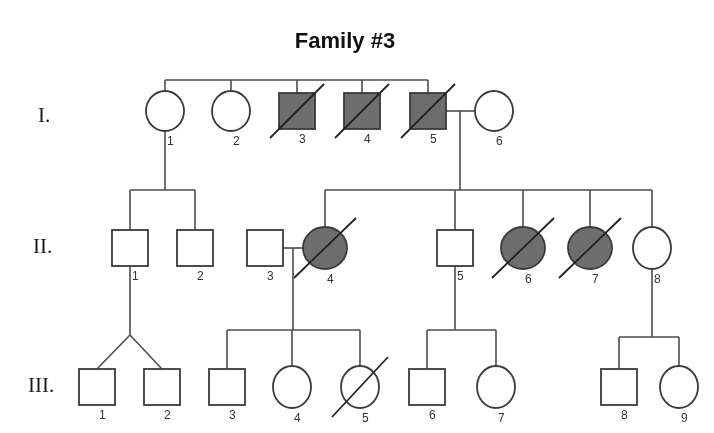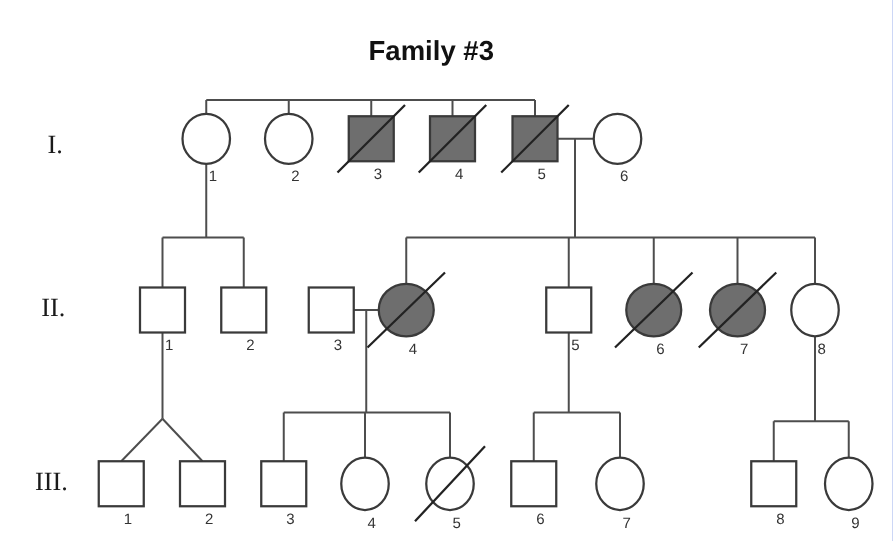--- a/index.html
+++ b/index.html
@@ -8,21 +8,21 @@
     padding: 0;
     background: #ffffff;
   }
   body {
     font-family: "Liberation Sans", sans-serif;
   }
   #pedigree-page {
     position: relative;
     width: 714px;
     height: 433px;
-    background: #1d4ed8;
+    background: #737373;
     overflow: hidden;
   }
   #pedigree-svg {
     display: block;
     width: 714px;
     height: 433px;
   }
   .ped-title {
     font-family: "Liberation Sans", sans-serif;
     font-size: 22px;

